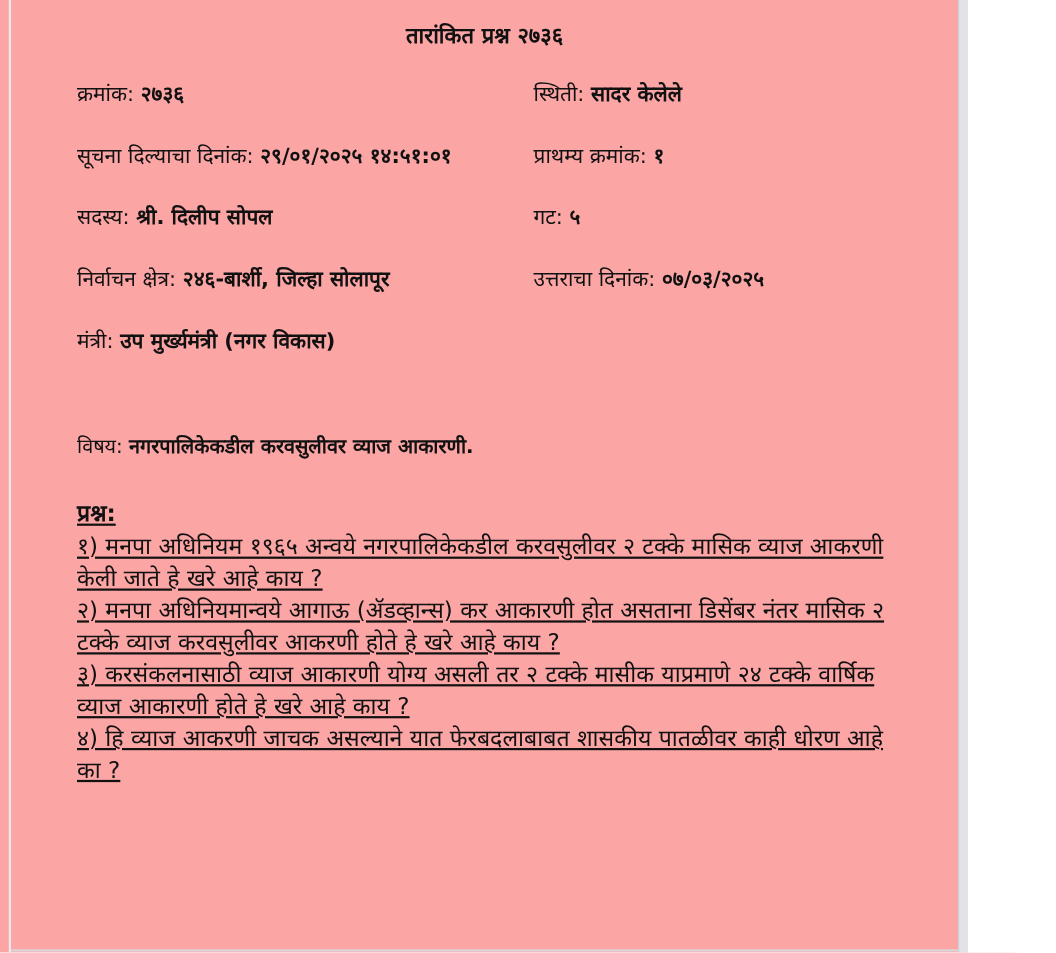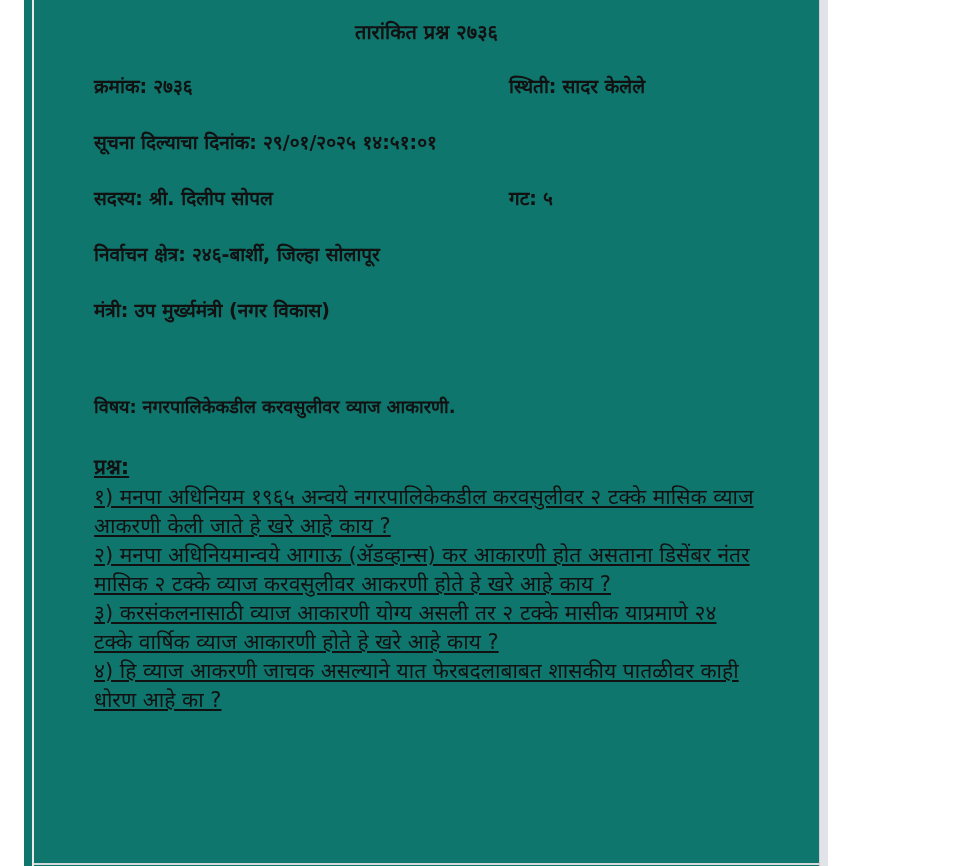--- a/index.html
+++ b/index.html
@@ -3,25 +3,24 @@
 <meta charset="utf-8">
 <style>
   * { margin: 0; padding: 0; box-sizing: border-box; }
   html, body { background: #ffffff; }
   body {
     font-family: "DejaVu Sans", "Liberation Sans", sans-serif;
     color: #111111;
   }
   .page {
     position: relative;
-    width: 804px;
+    width: 880px;
     height: 866px;
-    background: #0f766e;
+    background: #fca5a5;
     overflow: hidden;
-    margin-left: 24px;
   }
   .edge-left {
     position: absolute; left: 8px; top: 0; bottom: 0;
     width: 2px; background: #e9e9ec;
   }
   .edge-right {
     position: absolute; right: 0; top: 0; bottom: 0;
     width: 9px; background: #e2e2e9;
     border-left: 1px solid #cfcfd8;
   }
@@ -42,21 +41,21 @@
     margin-bottom: 26px;
   }
   .meta-row {
     display: flex;
     align-items: flex-start;
     height: 56px;
   }
   .meta-cell-left { width: 415px; flex: 0 0 415px; }
   .meta-cell-right { flex: 1; }
   .field { font-size: 19px; line-height: 28px; }
-  .field .label { font-weight: 700; }
+  .field .label { font-weight: 400; }
   .field .value { font-weight: 700; }
   .subject-block {
     margin-top: 41px;
     font-size: 18px;
     line-height: 28px;
   }
   .question-block {
     margin-top: 32px;
     font-size: 21px;
     text-decoration: underline;
@@ -96,37 +95,45 @@
           <span class="label">स्थिती:</span>
           <span class="value">सादर केलेले</span>
         </div>
       </div>
 
       <div class="meta-row">
         <div class="meta-cell-left field">
           <span class="label">सूचना दिल्याचा दिनांक:</span>
           <span class="value">२९/०१/२०२५ १४:५१:०१</span>
         </div>
+        <div class="meta-cell-right field">
+          <span class="label">प्राथम्य क्रमांक:</span>
+          <span class="value">१</span>
+        </div>
       </div>
 
       <div class="meta-row">
         <div class="meta-cell-left field">
           <span class="label">सदस्य:</span>
           <span class="value">श्री. दिलीप सोपल</span>
         </div>
         <div class="meta-cell-right field">
           <span class="label">गट:</span>
           <span class="value">५</span>
         </div>
       </div>
 
       <div class="meta-row">
         <div class="meta-cell-left field">
           <span class="label">निर्वाचन क्षेत्र:</span>
           <span class="value">२४६-बार्शी, जिल्हा सोलापूर</span>
+        </div>
+        <div class="meta-cell-right field">
+          <span class="label">उत्तराचा दिनांक:</span>
+          <span class="value">०७/०३/२०२५</span>
         </div>
       </div>
 
       <div class="meta-row">
         <div class="meta-cell-left field">
           <span class="label">मंत्री:</span>
           <span class="value">उप मुर्ख्यमंत्री (नगर विकास)</span>
         </div>
         <div class="meta-cell-right field"></div>
       </div>

